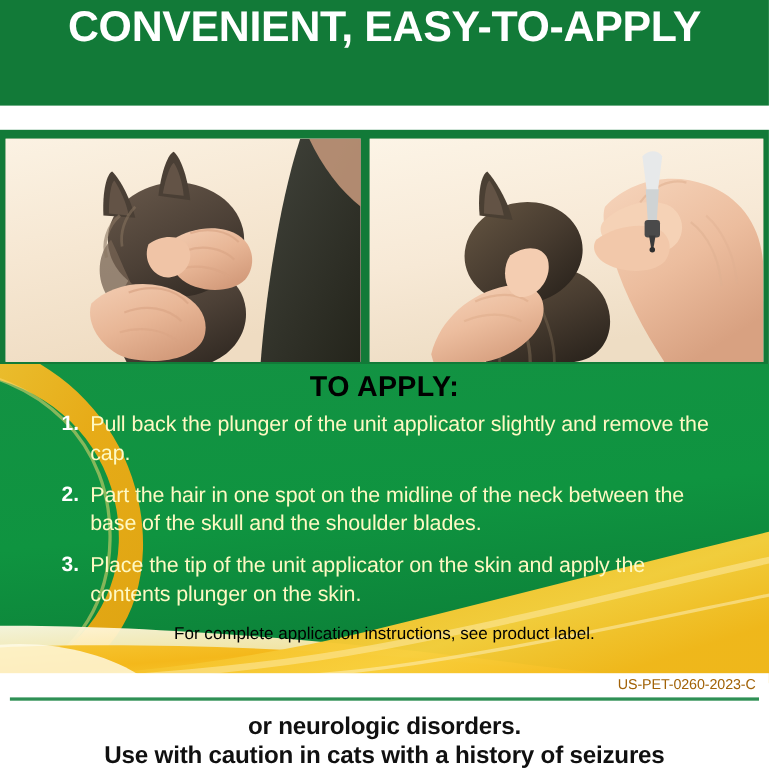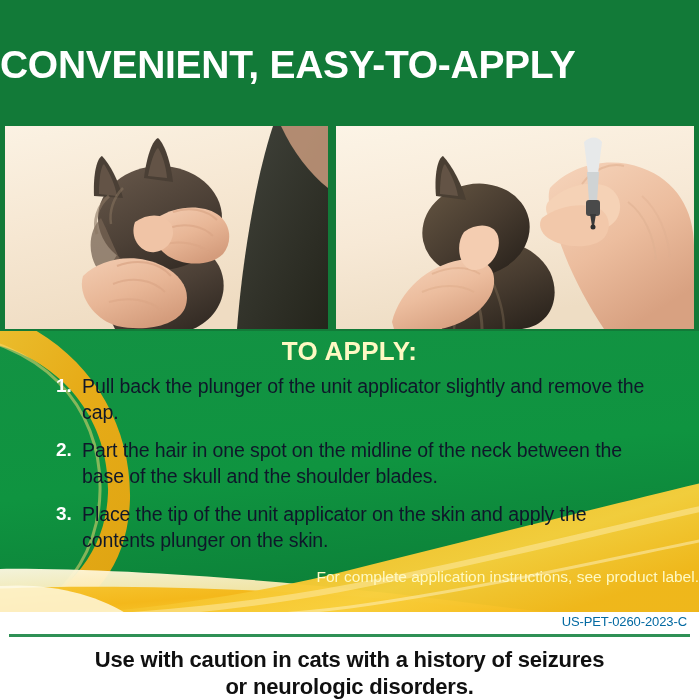--- a/index.html
+++ b/index.html
@@ -6,23 +6,23 @@
   body{
     width:699px;height:700px;overflow:hidden;
     background:#ffffff;
     font-family:"Liberation Sans","DejaVu Sans",sans-serif;
     -webkit-font-smoothing:antialiased;
   }
   #page{position:relative;width:699px;height:700px;overflow:hidden;background:#fff;}
 
   
   .header{
-    position:absolute;left:0;top:0;width:699px;height:126px;
+    position:absolute;left:0;top:0;width:699px;height:96px;
     background:#127A38;
-    display:flex;align-items:center;justify-content:flex-start;
+    display:flex;flex-direction:column;align-items:center;justify-content:flex-start;
     overflow:hidden;
   }
   .header-line{
     color:#ffffff;font-weight:bold;text-align:center;
     font-size:39px;line-height:45px;letter-spacing:-0.3px;
     white-space:nowrap;
   }
   .header-line.l1{margin-top:2px;}
   .header-line.l2{margin-top:-1px;}
 
@@ -42,55 +42,55 @@
   
   .panel{
     position:absolute;left:0;top:331px;width:699px;height:290px;
     overflow:hidden;background:#0f9440;
   }
   .panel-art{position:absolute;left:0;top:0;width:699px;height:290px;}
   .panel-inner{position:absolute;left:0;top:0;width:699px;height:290px;}
 
   .toapply{
     position:absolute;left:0;top:5px;width:699px;
-    text-align:center;color:#fef9c3;font-weight:bold;
+    text-align:center;color:#000000;font-weight:bold;
     font-size:26px;line-height:30px;letter-spacing:0.3px;
   }
 
   .steps{
     position:absolute;left:56px;top:42px;width:600px;
   }
   .step{
     position:relative;display:flex;align-items:flex-start;
     margin-bottom:12px;
   }
   .step-num{
     flex:0 0 auto;width:26px;
     color:#ffffff;font-weight:bold;
     font-size:19px;line-height:26px;
   }
   .step-text{
     flex:1 1 auto;
-    color:#0f172a;font-weight:normal;
+    color:#fef9c3;font-weight:normal;
     font-size:19.5px;line-height:26px;letter-spacing:-0.1px;
   }
   .panel-note{
     position:absolute;left:0;top:236px;width:699px;
-    text-align:right;color:#fef9c3;
+    text-align:center;color:#000000;
     font-size:15.5px;line-height:19px;
   }
 
   
   .codestrip{
     position:absolute;left:0;top:612px;width:699px;height:28px;
     background:#ffffff;
   }
   .code-text{
     position:absolute;right:12px;top:2px;
-    color:#0369a1;font-size:13px;line-height:16px;
+    color:#a16207;font-size:13px;line-height:16px;
     letter-spacing:-0.1px;white-space:nowrap;
   }
   .code-rule{
     position:absolute;left:9px;right:9px;top:22px;height:3px;
     background:#2f9055;
   }
 
   
   .footer{
     position:absolute;left:0;top:640px;width:699px;height:60px;
@@ -296,17 +296,17 @@
       <div class="panel-note">For complete application instructions, see product label.</div>
     </div>
   </div>
 
   <div class="codestrip">
     <div class="code-text">US-PET-0260-2023-C</div>
     <div class="code-rule"></div>
   </div>
 
   <div class="footer">
+    <div class="footer-line">or neurologic disorders.</div>
     <div class="footer-line">Use with caution in cats with a history of seizures</div>
-    <div class="footer-line">or neurologic disorders.</div>
   </div>
 
 </div>
 
 </body></html>

